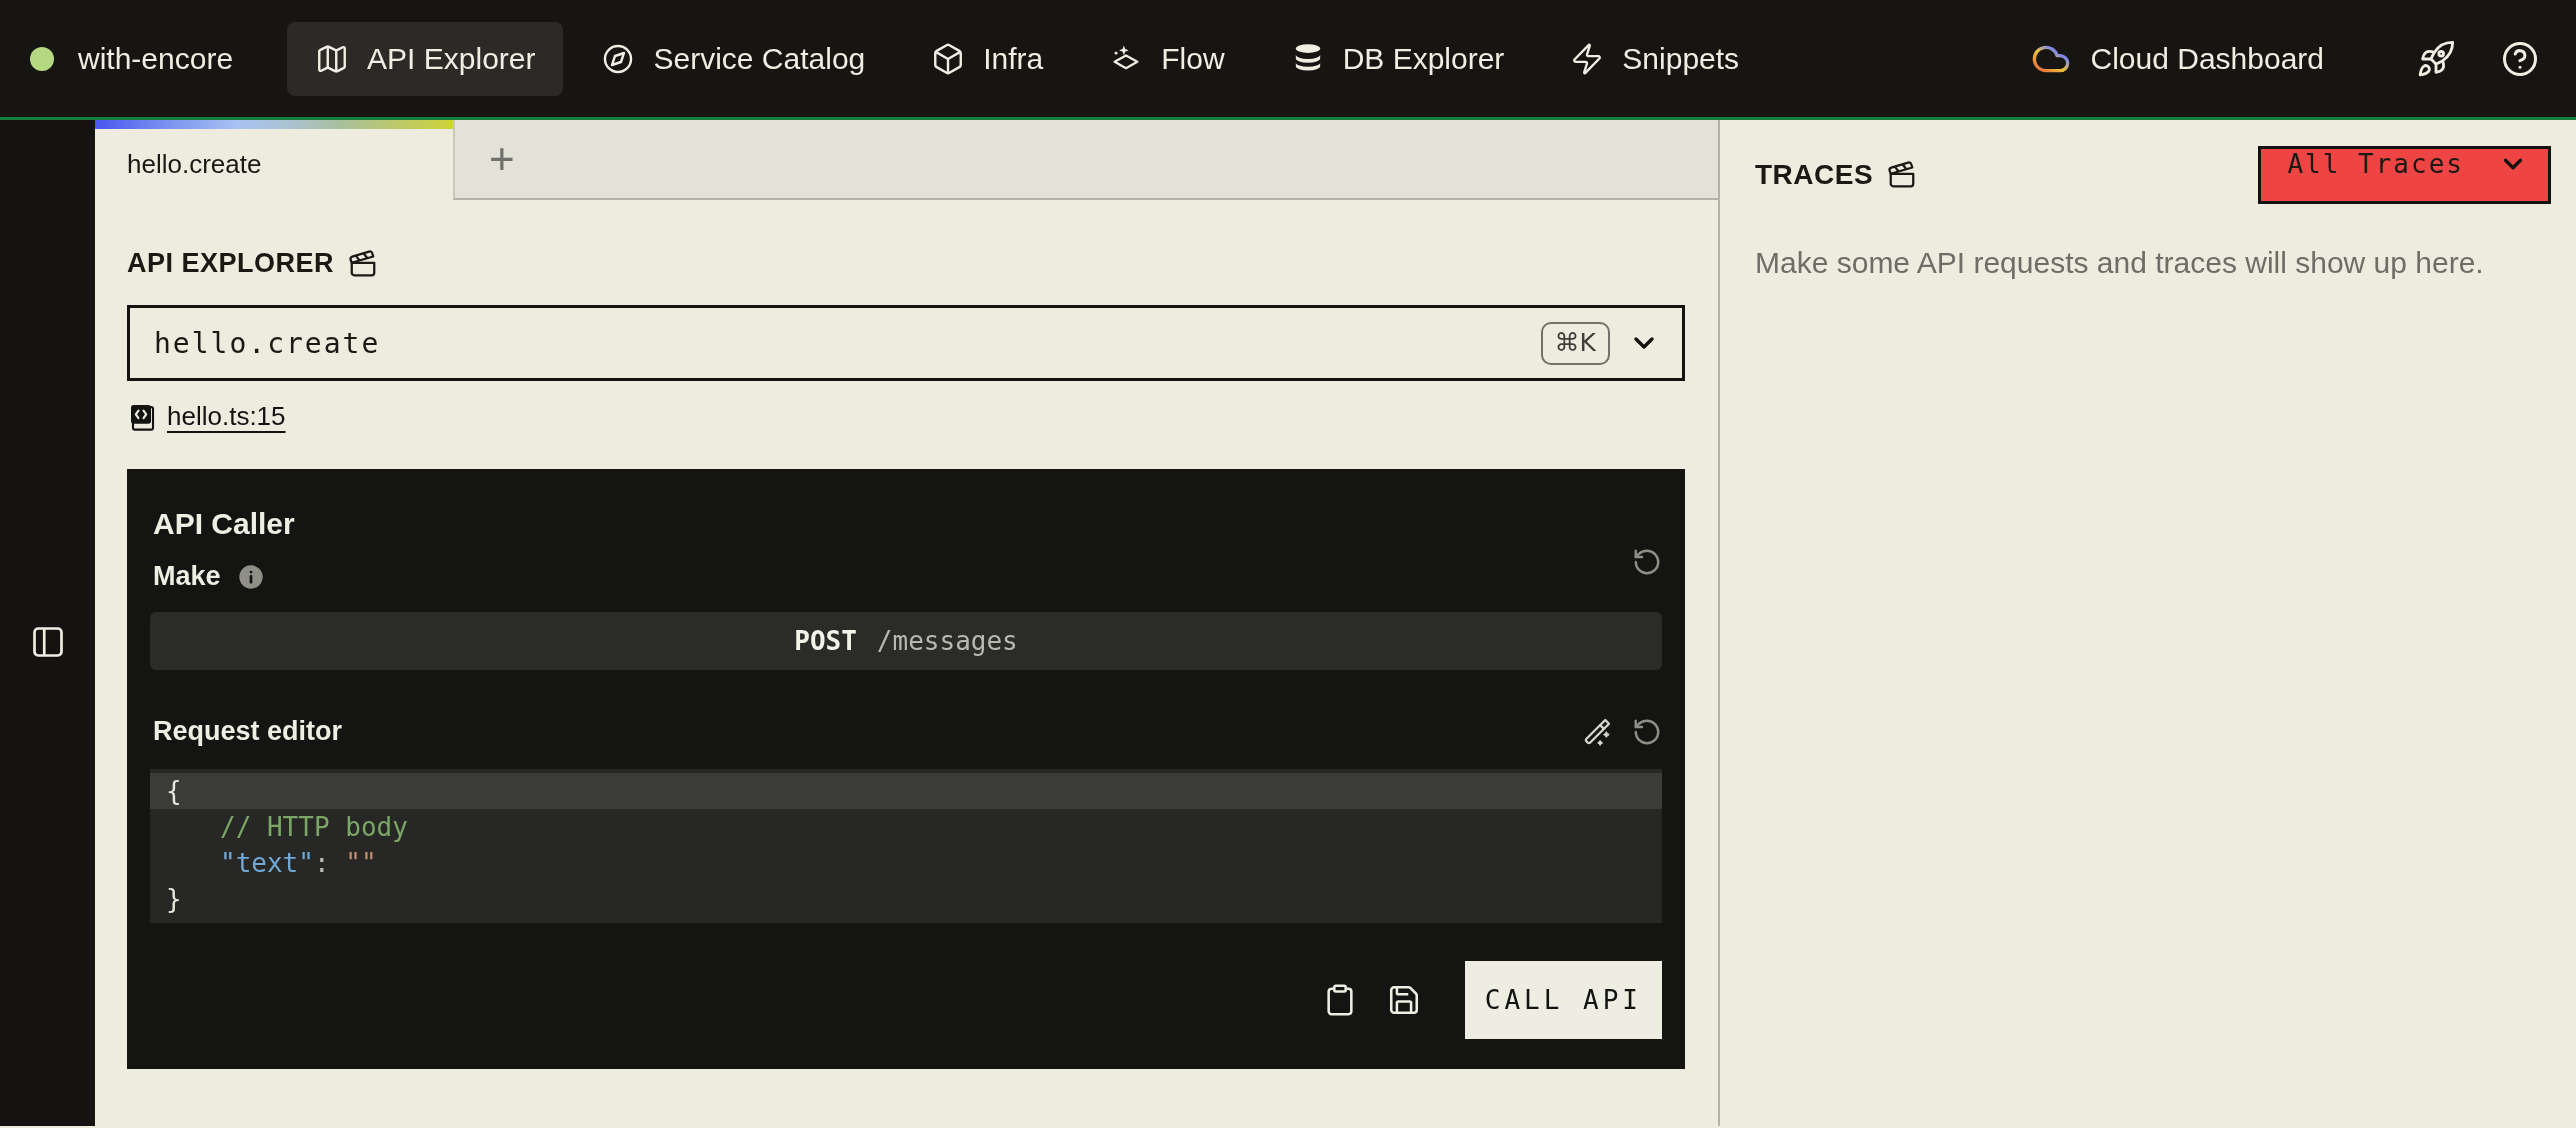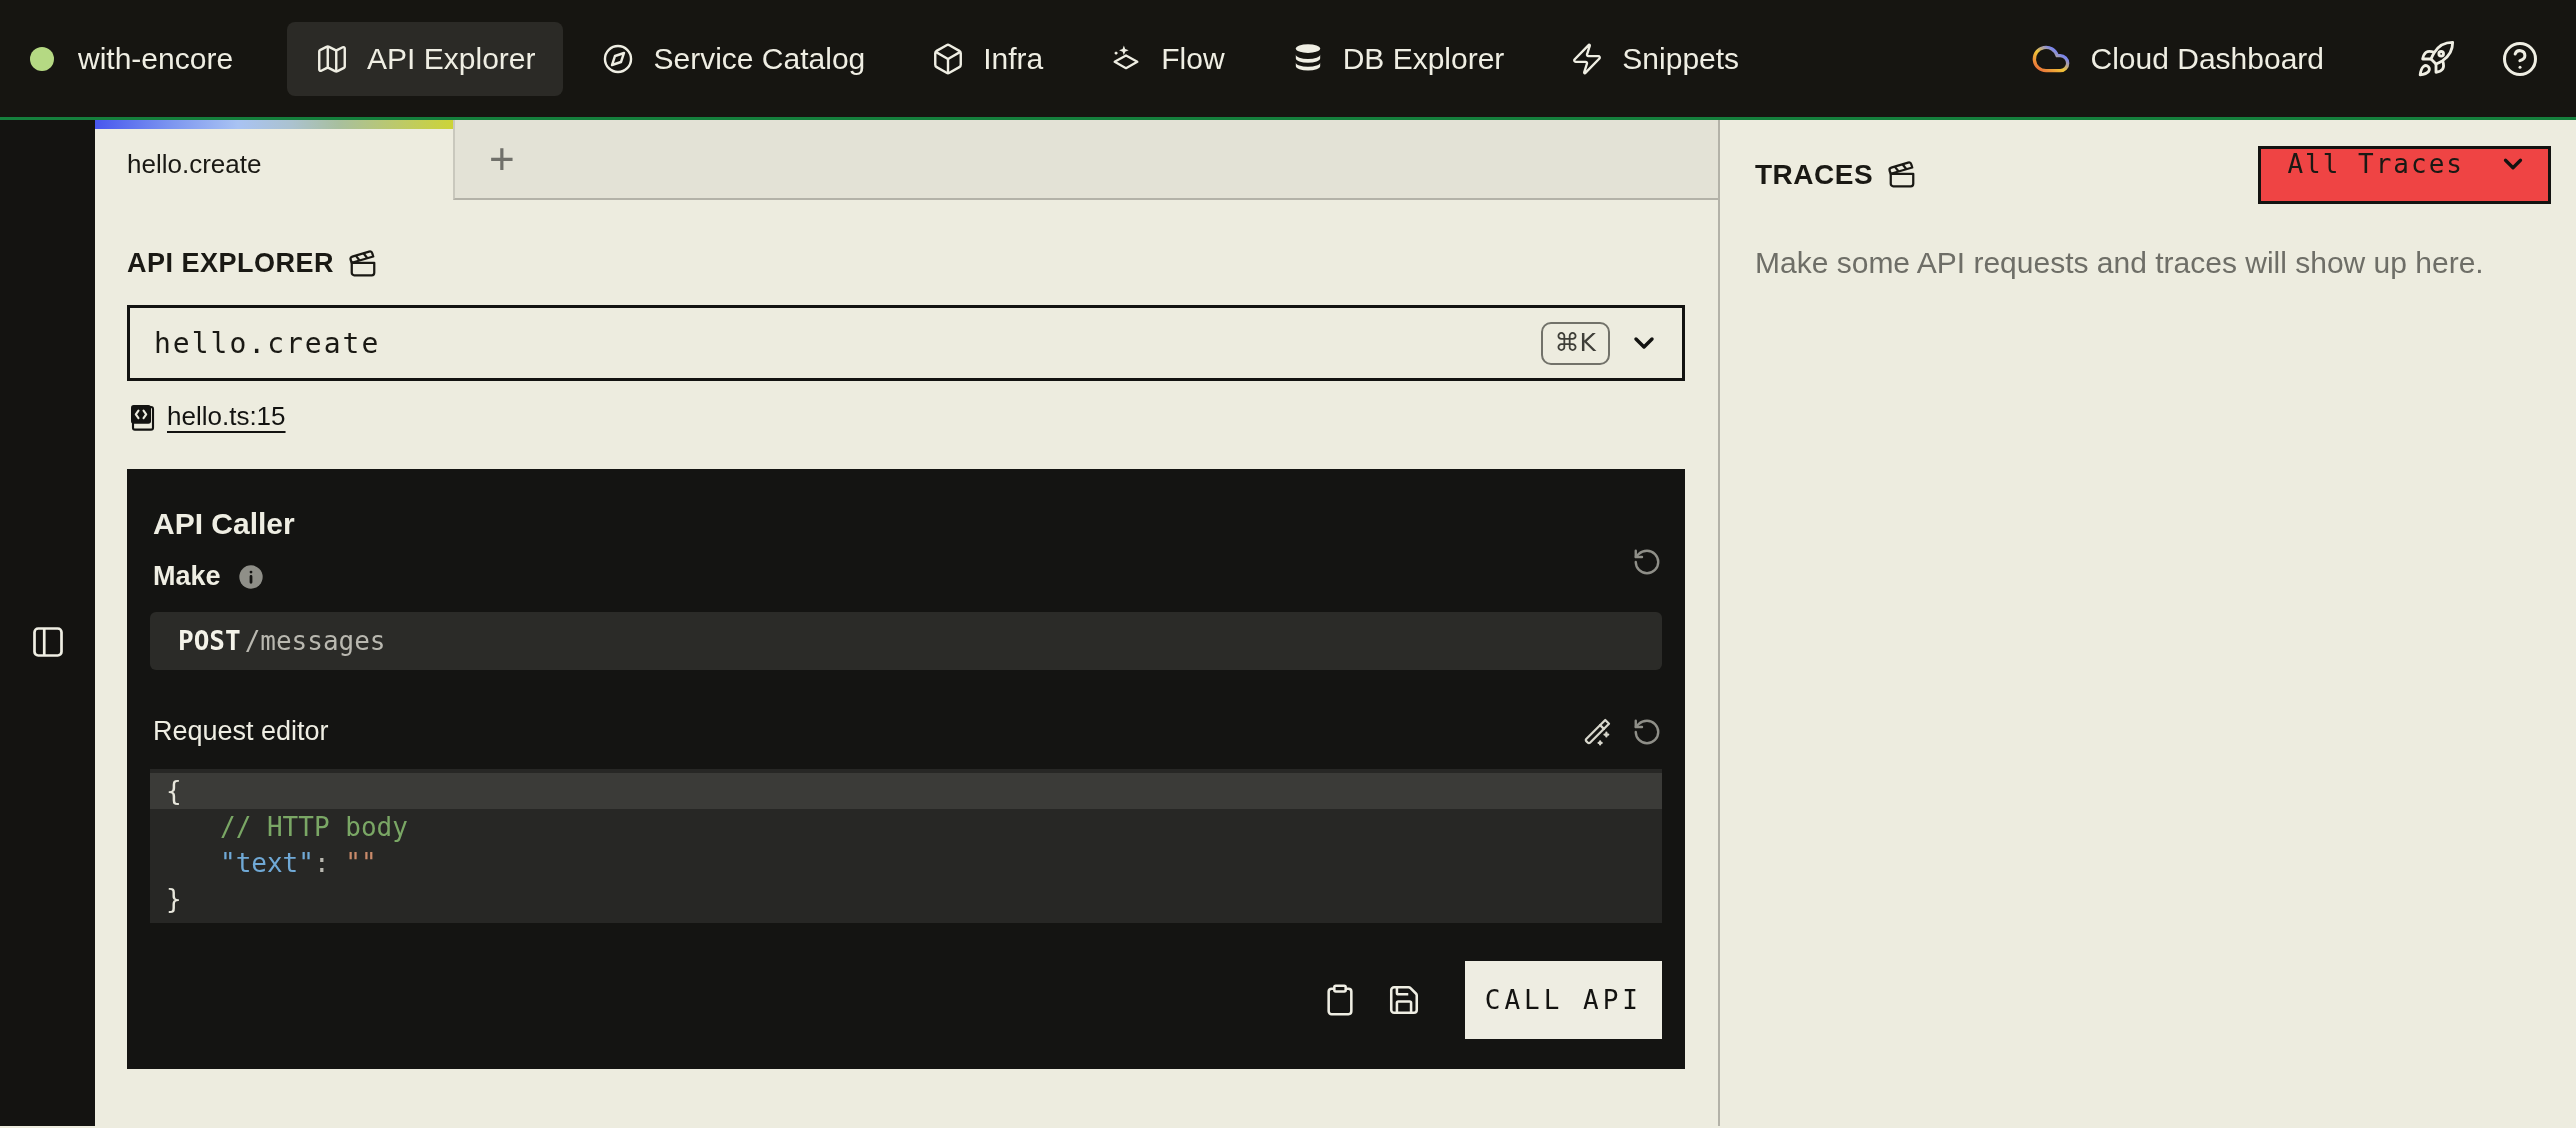--- a/index.html
+++ b/index.html
@@ -53,26 +53,26 @@
 
   
   .api-caller { margin-top:36px; background:#141412; color:#efeee3; padding:24px 23px 30px; }
   .panel-title { font-size:30px; font-weight:bold; padding:14px 0 0 3px; }
   .path-row { display:flex; justify-content:space-between; align-items:flex-start; margin-top:20px; }
   .path-label-wrap { display:flex; align-items:center; gap:16px; padding-left:3px; }
   .path-label { font-size:27px; font-weight:bold; }
   .ghost-iconbtn { background:none; border:none; color:#8f8f88; cursor:pointer; }
   .ghost-iconbtn svg { width:30px; height:30px; }
   .info-icon svg { width:28px; height:28px; }
-  .path-box { margin-top:20px; height:58px; background:#2b2b28; border-radius:6px; display:flex; align-items:center; gap:4px; padding:0 28px; font-family:"DejaVu Sans Mono","Liberation Mono",monospace; font-size:26px; }
+  .path-box { margin-top:20px; height:58px; background:#2b2b28; border-radius:6px; display:flex; align-items:center; gap:20px; padding:0 28px; font-family:"DejaVu Sans Mono","Liberation Mono",monospace; font-size:26px;justify-content:center; }
   .method { font-weight:bold; color:#f4f3e9; }
   .path-value { color:#b9b8b0; }
 
   .req-row { display:flex; justify-content:space-between; align-items:center; margin-top:46px; padding-left:3px; }
-  .req-title { font-size:27px; font-weight:normal; }
+  .req-title { font-size:27px; font-weight:bold; }
   .req-actions { display:flex; align-items:center; gap:20px; }
   .req-actions .ghost-iconbtn { color:#d8d7cc; }
   .req-actions .ghost-iconbtn.reset { color:#8f8f88; }
 
   .editor { margin-top:22px; background:#272725; font-family:"DejaVu Sans Mono","Liberation Mono",monospace; font-size:26px; line-height:36px; padding:4px 0 6px; cursor:text; }
   .code-line { padding-left:16px; color:#e8e7dc; white-space:pre; }
   .code-line.active { background:#3b3b38; }
   .code-line.indent { padding-left:70px; }
   .tok-comment { color:#7aa765; }
   .tok-key { color:#70a9d6; }

